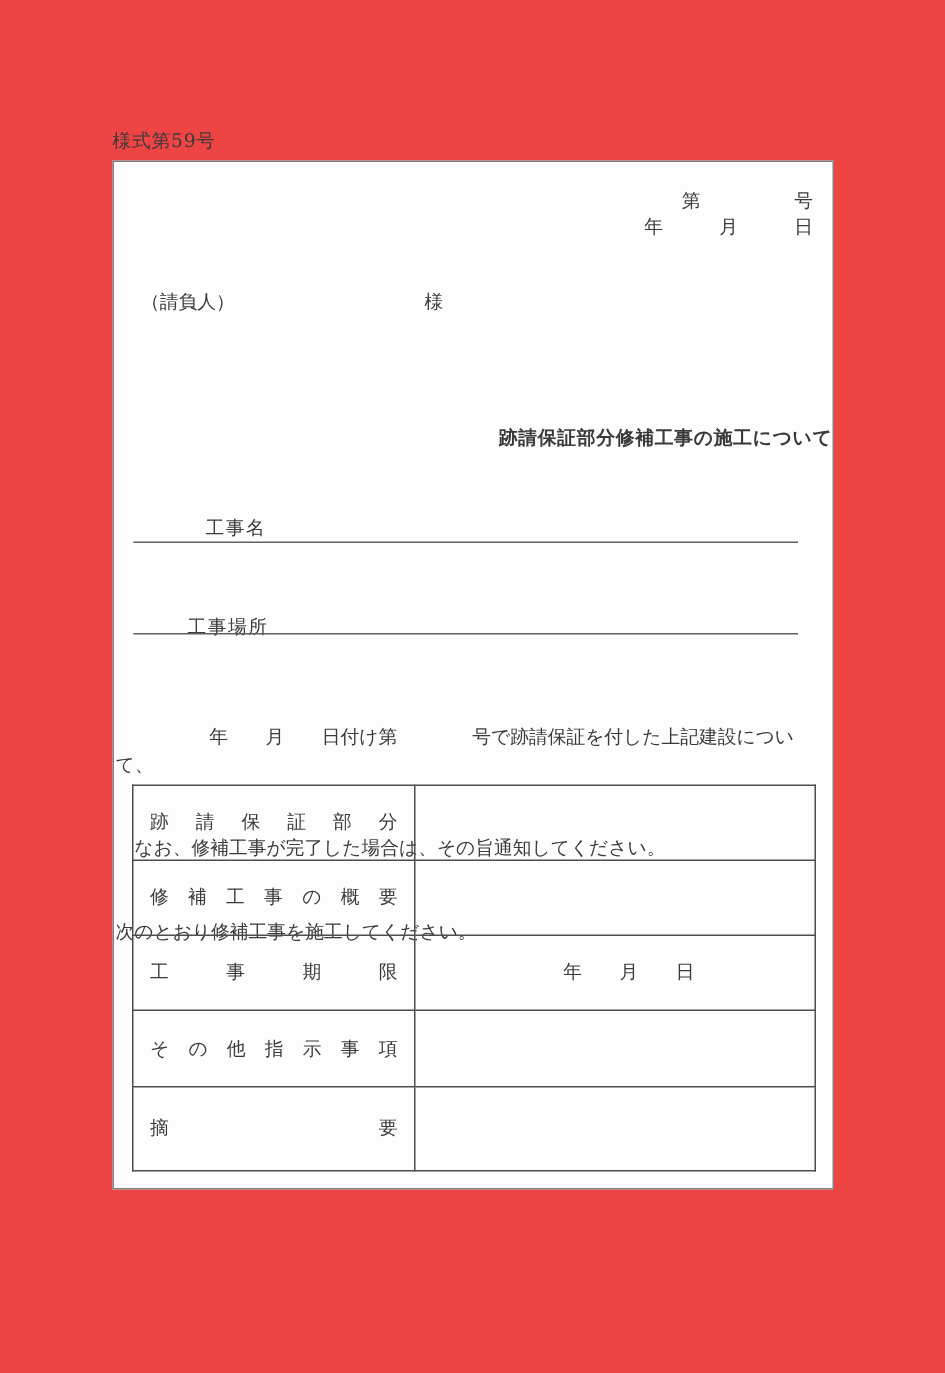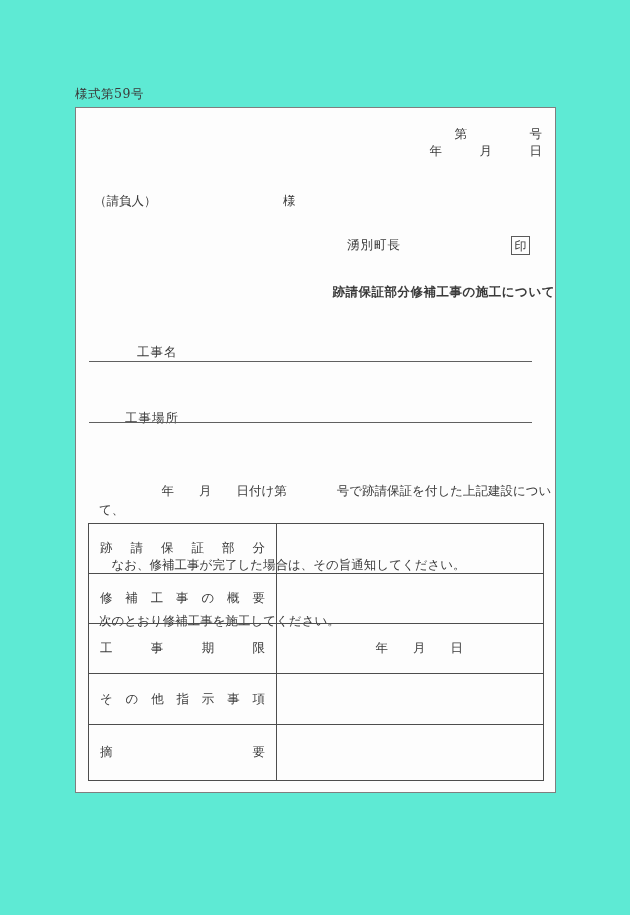--- a/index.html
+++ b/index.html
@@ -1,19 +1,19 @@
 <!DOCTYPE html>
 <html><head>
 <meta charset="utf-8">
 <style>
   html,body{margin:0;padding:0;}
   .page{
     position:relative;
     width:630px;height:915px;
-    background:#5eead4;
+    background:#ef4444;
     font-family:"DejaVu Serif","Liberation Serif",serif;
     color:#3a3a3a;
     font-size:12.5px;
     overflow:hidden;
   }
   .form-label{position:absolute;left:75px;top:86px;letter-spacing:0.5px;}
   .sheet{
     position:absolute;left:75px;top:107px;
     width:479px;height:684px;
     border:1px solid #7f7f7f;
@@ -32,21 +32,21 @@
     display:flex;align-items:center;justify-content:center;
     font-size:12px;line-height:1;
   }
   .doc-title{position:absolute;left:0;top:176px;width:100%;text-align:right;letter-spacing:0.5px;font-weight:bold;}
   .field-label{position:absolute;left:18px;letter-spacing:1px;}
   .f1{top:236px;margin-left:43px;}
   .f2{top:302px;margin-left:31px;}
   .rule{position:absolute;left:13px;width:443px;border-top:1px solid #606060;height:0;}
   .r1{top:253px;}
   .r2{top:314px;}
-  .para{position:absolute;left:1px;top:337px;width:477px;line-height:18.5px;white-space:pre-wrap;padding-left:22px;}
+  .para{position:absolute;left:1px;top:337px;width:477px;line-height:18.5px;white-space:pre-wrap;}
   .form-table{
     position:absolute;left:12px;top:415px;
     width:456px;
     border-collapse:collapse;
     table-layout:fixed;
     font-size:12.5px;
     color:#3a3a3a;
   }
   .form-table td{
     border:1px solid #4d4d4d;
@@ -72,24 +72,20 @@
   <div class="sheet">
 
     <div class="doc-no">第　　　　　号</div>
     <div class="doc-date">年　　　月　　　日</div>
 
     <div class="addressee">
       <span>（請負人）</span>
       <span class="honorific">様</span>
     </div>
 
-    <div class="sender-row">
-      <span class="sender-name">湧別町長</span>
-      <span class="seal">印</span>
-    </div>
 
     <div class="doc-title">跡請保証部分修補工事の施工について</div>
 
     <div class="field-label f1">工事名</div>
     <div class="rule r1"></div>
 
     <div class="field-label f2">工事場所</div>
     <div class="rule r2"></div>
 
     <div class="para">

